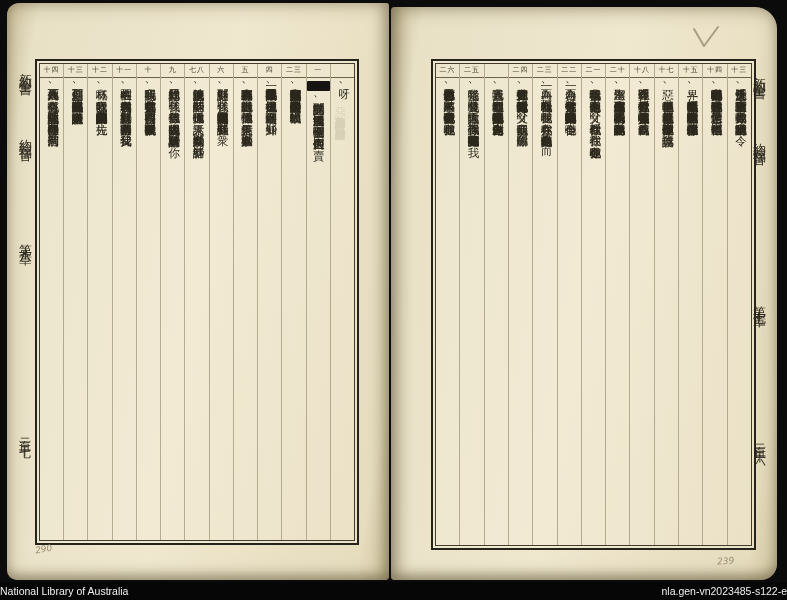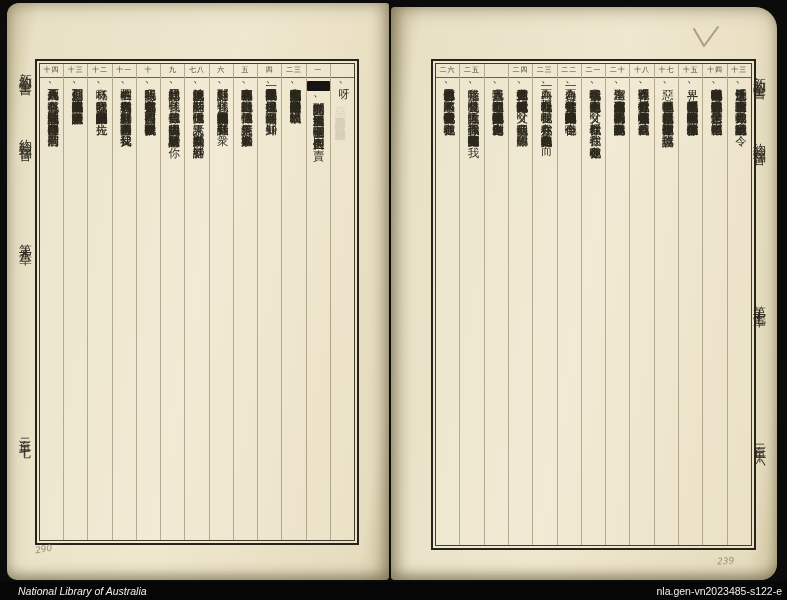--- a/index.html
+++ b/index.html
@@ -82,22 +82,22 @@
   .pencil-left  { left:28px; top:541px; font-size:9px; transform:rotate(-10deg); }
   .pencil-right { left:326px; top:549px; font-size:9px; transform:rotate(-4deg); }
   .checkmark { position:absolute; left:300px; top:18px; z-index:3; }
   .checkmark svg { display:block; }
   
   .footer {
     position:absolute; left:0; bottom:0; width:100%; height:18px; z-index:10;
     background:#060606; display:flex; justify-content:space-between; align-items:center;
     font-family:"Liberation Sans","DejaVu Sans",sans-serif; font-size:10.5px; color:#efefef;
   }
-  .footer .f-left  { padding-left:18px;font-style:italic; }
-  .footer .f-right { padding-right:5px; }
+  .footer .f-left  { padding-left:0; }
+  .footer .f-right { }
 </style>
 </head>
 <body>
 
 <div>
 
   <div class="page page-left">
     <div class="mlabel ml-title">新約全書</div>
     <div class="mlabel ml-book">約翰福音</div>
     <div class="mlabel ml-chapter">第十八章</div>

